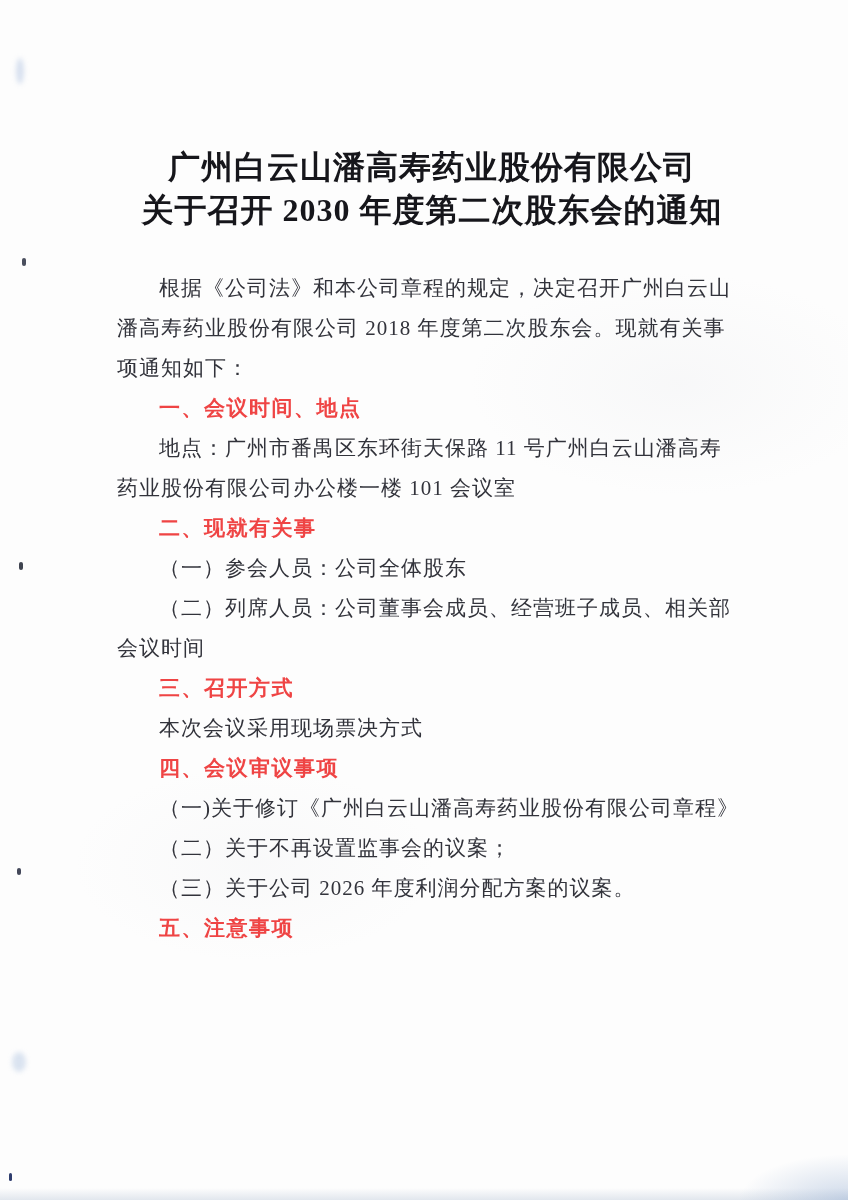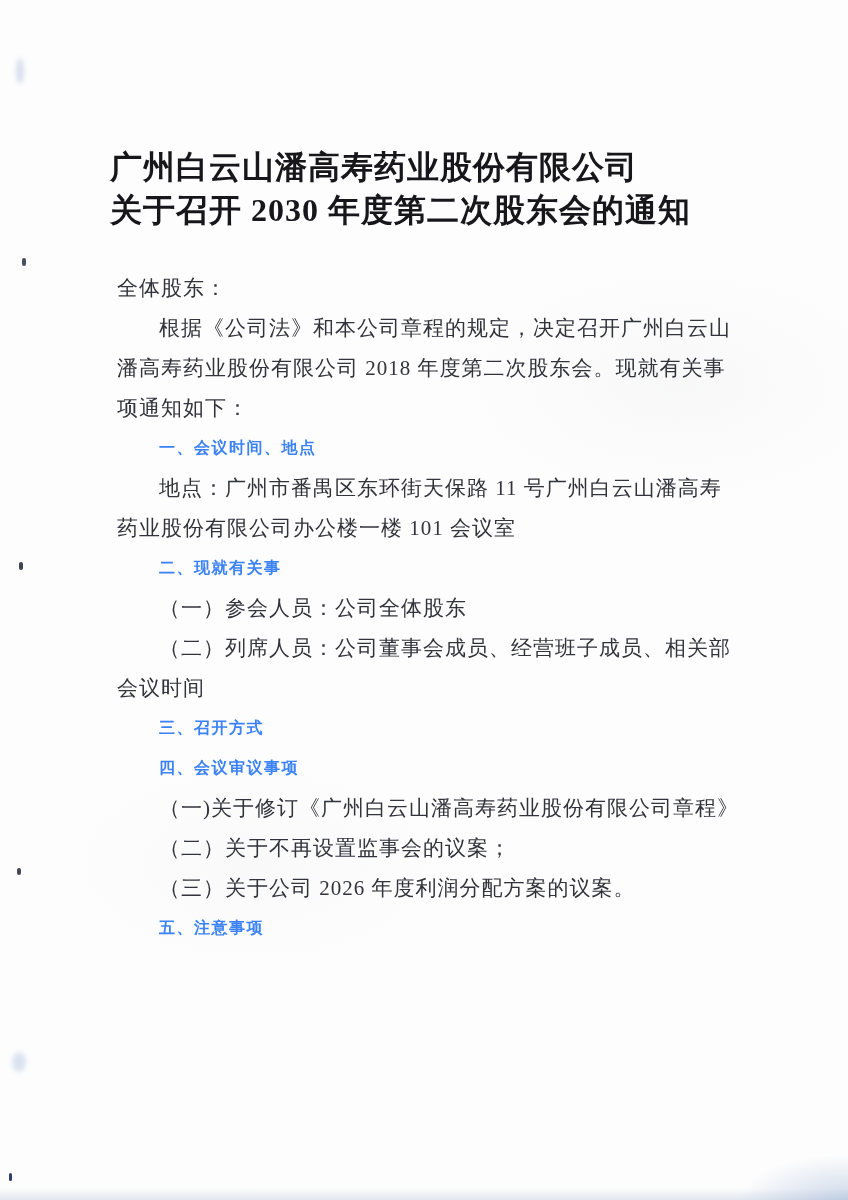--- a/index.html
+++ b/index.html
@@ -13,21 +13,21 @@
     height: 1200px;
     margin: 0 auto;
     background: #fdfdfd;
     overflow: hidden;
   }
   .title-block {
     position: absolute;
     top: 146px;
     left: 110px;
     width: 644px;
-    text-align: left;
+    text-align: center;
     font-family: "Liberation Serif", serif;
     font-weight: 700;
     font-size: 32px;
     line-height: 43px;
     color: #16161b;
     letter-spacing: 1px;
   }
   .doc-body {
     position: absolute;
     top: 268px;
@@ -40,22 +40,22 @@
   .line {
     height: 40px;
     line-height: 40px;
     white-space: nowrap;
     letter-spacing: 1px;
   }
   .line.indent { padding-left: 42px; }
   .line.bold {
     font-family: "Liberation Sans", sans-serif;
     font-weight: 700;
-    font-size: 16px;
-    color: #3b82f6;
+    font-size: 21px;
+    color: #ef4444;
     letter-spacing: 1.5px;
   }
   .speck {
     position: absolute;
     border-radius: 2px;
     filter: blur(0.4px);
   }
   .smudge {
     position: absolute;
     border-radius: 50%;
@@ -87,32 +87,32 @@
 
 <div class="page">
   <div class="paper-grain"></div>
 
   <div class="title-block">
     <div>广州白云山潘高寿药业股份有限公司</div>
     <div>关于召开 2030 年度第二次股东会的通知</div>
   </div>
 
   <div class="doc-body">
-      <div class="line">全体股东：</div>
       <div class="line indent">根据《公司法》和本公司章程的规定，决定召开广州白云山</div>
       <div class="line">潘高寿药业股份有限公司 2018 年度第二次股东会。现就有关事</div>
       <div class="line">项通知如下：</div>
       <div class="line indent bold">一、会议时间、地点</div>
       <div class="line indent">地点：广州市番禺区东环街天保路 11 号广州白云山潘高寿</div>
       <div class="line">药业股份有限公司办公楼一楼 101 会议室</div>
       <div class="line indent bold">二、现就有关事</div>
       <div class="line indent">（一）参会人员：公司全体股东</div>
       <div class="line indent">（二）列席人员：公司董事会成员、经营班子成员、相关部</div>
       <div class="line">会议时间</div>
       <div class="line indent bold">三、召开方式</div>
+      <div class="line indent">本次会议采用现场票决方式</div>
       <div class="line indent bold">四、会议审议事项</div>
       <div class="line indent">（一)关于修订《广州白云山潘高寿药业股份有限公司章程》</div>
       <div class="line indent">（二）关于不再设置监事会的议案；</div>
       <div class="line indent">（三）关于公司 2026 年度利润分配方案的议案。</div>
       <div class="line indent bold">五、注意事项</div>
     </div>
 
   <div></div>
 
   <div class="bottom-shade"></div>

